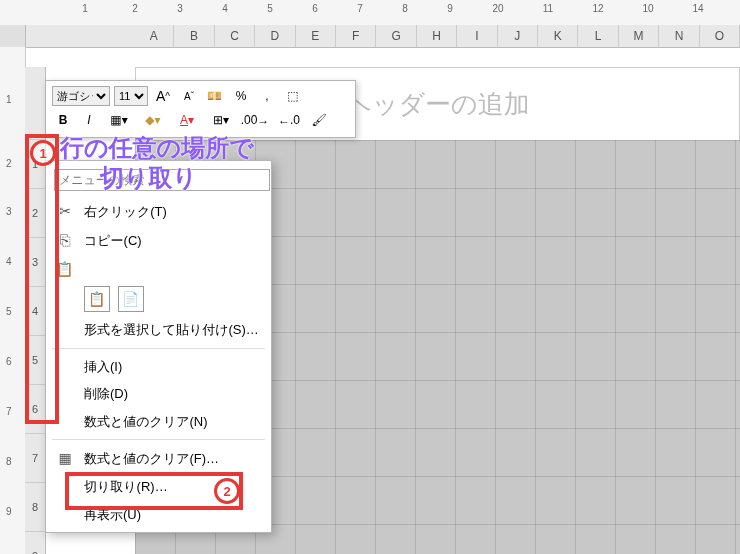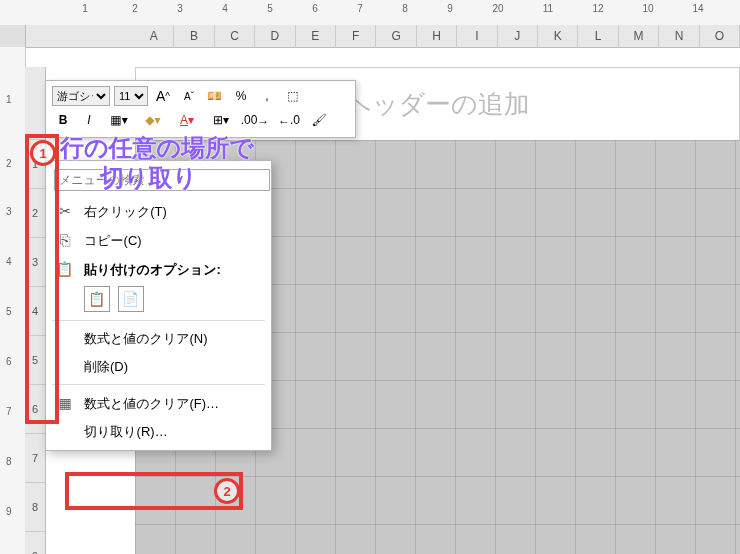--- a/index.html
+++ b/index.html
@@ -347,43 +347,54 @@
     <div class="item">
       <span class="icon-slot">✂</span>
       <span>右クリック(T)</span>
     </div>
     <div class="item">
       <span class="icon-slot">⎘</span>
       <span>コピー(C)</span>
     </div>
     <div class="item">
       <span class="icon-slot">📋</span>
-      <span class="bold">貼り付けのオプション:</span>
     </div>
     <div class="paste-opts">
       <span class="pbox">📋</span>
       <span class="pbox">📄</span>
     </div>
+    <div class="item">
+      <span class="icon-slot"></span>
+      <span>形式を選択して貼り付け(S)…</span>
+    </div>
     <div class="sep"></div>
     <div class="item">
       <span class="icon-slot"></span>
+      <span>挿入(I)</span>
+    </div>
+    <div class="item">
+      <span class="icon-slot"></span>
+      <span>削除(D)</span>
+    </div>
+    <div class="item">
+      <span class="icon-slot"></span>
       <span>数式と値のクリア(N)</span>
-    </div>
-    <div class="item">
-      <span class="icon-slot"></span>
-      <span>削除(D)</span>
     </div>
     <div class="sep"></div>
     <div class="item">
       <span class="icon-slot">▦</span>
       <span>数式と値のクリア(F)…</span>
     </div>
     <div class="item">
       <span class="icon-slot"></span>
       <span>切り取り(R)…</span>
+    </div>
+    <div class="item">
+      <span class="icon-slot"></span>
+      <span>再表示(U)</span>
     </div>
   </div>
 
   <div class="ann-red-box ann-main"></div>
   <div class="ann-red-box ann-row"></div>
   <div class="ann-circle" style="left:30px; top:140px;">
       <span>1</span>
     </div>
   <div class="ann-circle" style="left:214px; top:478px;">
       <span>2</span>

